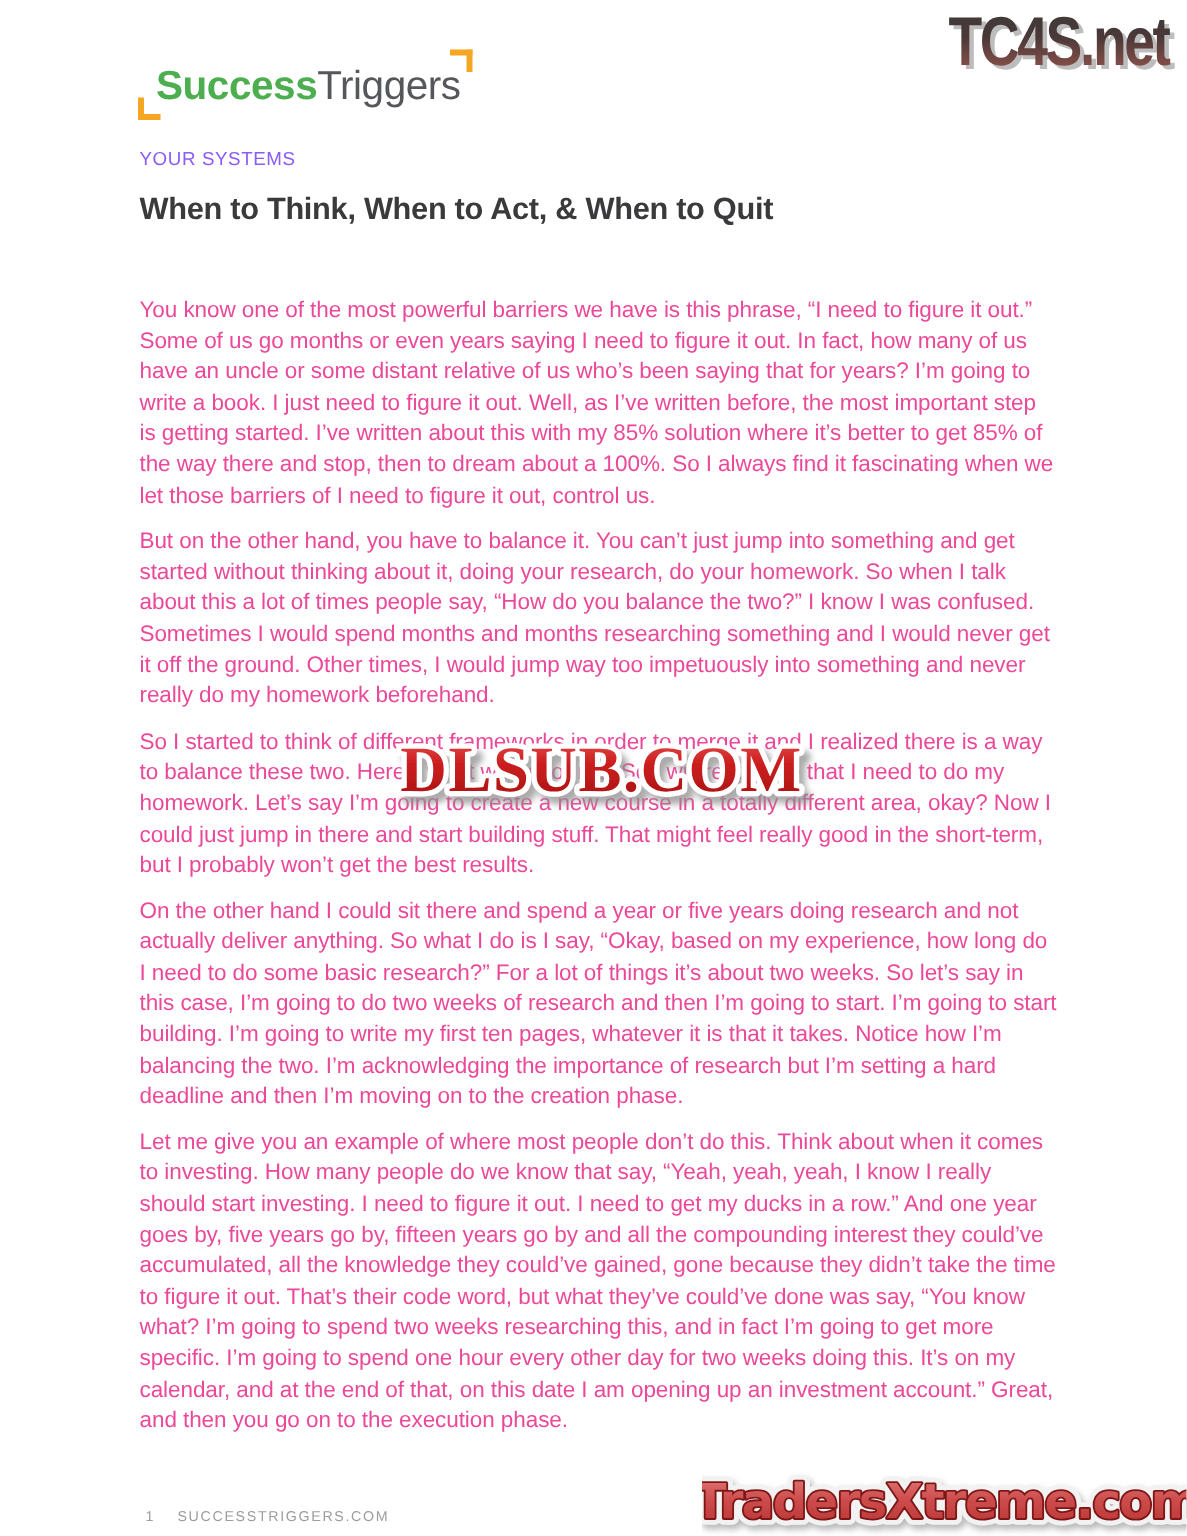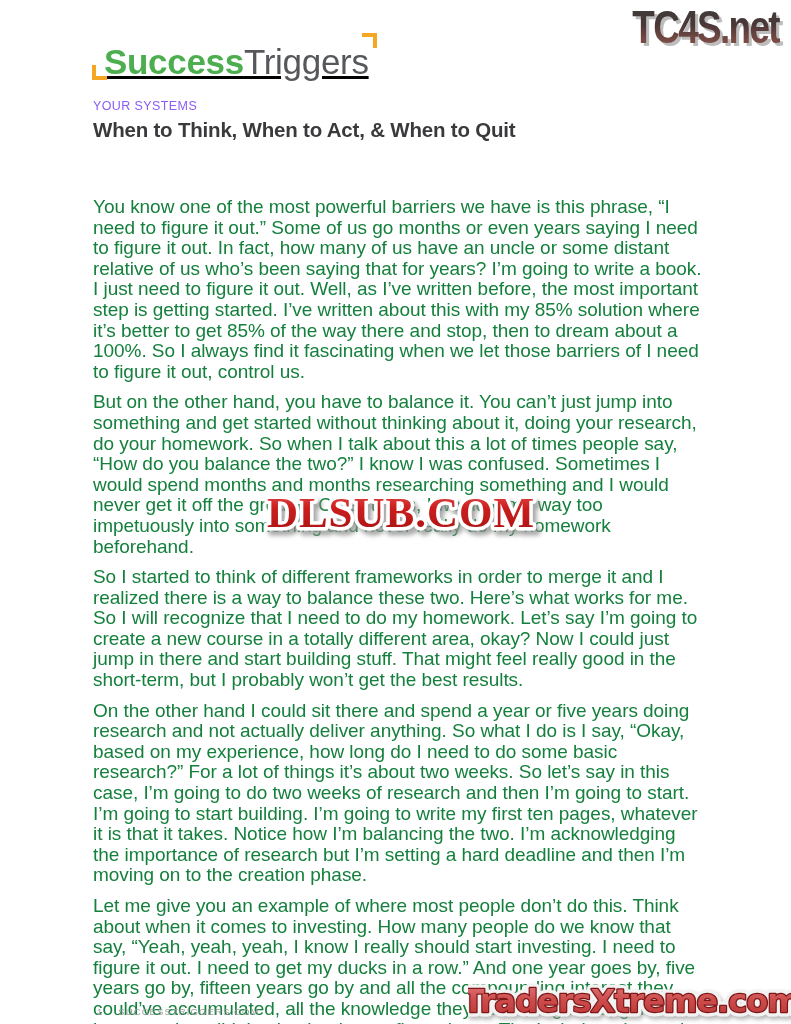--- a/index.html
+++ b/index.html
@@ -7,35 +7,35 @@
     width:791px;height:1024px;position:relative;background:#ffffff;
     font-family:"Liberation Sans", sans-serif;overflow:hidden;
   }
   .page{position:absolute;inset:0;}
 
   
   .tc4s-svg{position:absolute;top:2px;right:6px;}
 
   
   .logo{position:absolute;top:42px;left:104px;height:34px;white-space:nowrap;}
-  .logo-text{font-size:35px;letter-spacing:-0.3px;text-decoration:underline;}
+  .logo-text{font-size:27px;letter-spacing:-0.3px;}
   .logo-part1{color:#4cae4f;font-weight:bold;}
   .logo-part2{color:#55575b;font-weight:400;}
   .bracket{position:absolute;width:11px;height:11px;}
   .bracket-bl{left:-12px;bottom:-4px;border-left:4px solid #f5a623;border-bottom:4px solid #f5a623;}
   .bracket-tr{right:-8px;top:-9px;border-right:4px solid #f5a623;border-top:4px solid #f5a623;}
 
   
   .kicker{position:absolute;top:99px;left:93px;font-size:12.5px;color:#8b5cf6;letter-spacing:0.4px;}
-  .title{position:absolute;top:118px;left:93px;font-size:20.5px;font-weight:bold;color:#3a3a3c;letter-spacing:-0.2px;}
+  .title{position:absolute;top:128px;left:93px;font-size:20.5px;font-weight:bold;color:#3a3a3c;letter-spacing:-0.2px;}
 
   
   .body-copy{position:absolute;top:197px;left:93px;width:612px;}
   .body-copy p{
-    margin:0 0 10px 0;font-size:19px;line-height:20.6px;color:#15803d;
+    margin:0 0 10px 0;font-size:15px;line-height:20.6px;color:#ec4899;
     letter-spacing:-0.05px;
   }
 
   
   .dlsub-svg{position:absolute;top:481px;left:248px;}
 
   
   .footer{position:absolute;top:1006px;left:97px;font-size:9.5px;color:#9d9d9f;letter-spacing:1.1px;}
   .footer .pagenum{margin-right:16px;letter-spacing:0;}
   .tx-svg{position:absolute;top:975px;left:468px;}

